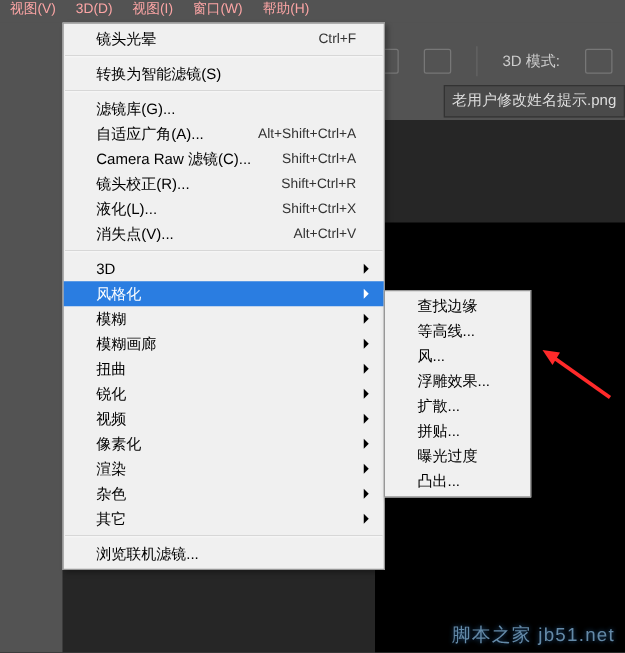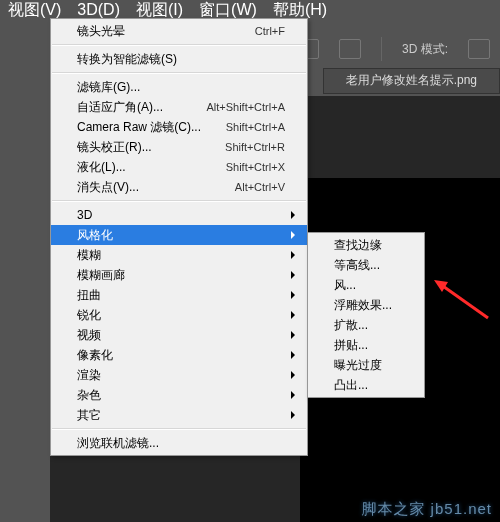--- a/index.html
+++ b/index.html
@@ -1,22 +1,22 @@
 <!DOCTYPE html>
 <html><head>
 <meta charset="utf-8">
 <style>
 body{margin:0;font:12px/1 "Microsoft YaHei",SimSun,sans-serif;background:#535353;width:500px;height:522px;overflow:hidden;position:relative}
 .menubar{display:flex;background:#535353;height:18px;overflow:hidden}
-.menubar div{color:#ffffff;padding:2px 8px;font-size:16px}
+.menubar div{color:#fca5a5;padding:2px 8px;font-size:11px}
 .toolbar{position:absolute;top:32px;right:0;height:34px;display:flex;align-items:center;gap:20px;padding:0 10px;color:#ccc}
 .toolbar .ico{width:20px;height:18px;border:1px solid #777;border-radius:2px}
 .tsep{width:1px;height:24px;background:#666}
 .tabbar{position:absolute;top:68px;right:0;height:26px;display:flex}
-.tab{background:#4a4a4a;border:1px solid #333;padding:5px 22px;color:#ddd;font-size:12px}
+.tab{background:#4a4a4a;border:1px solid #333;padding:5px 6px;color:#ddd;font-size:12px}
 .canvas{position:absolute;top:96px;left:50px;right:0;bottom:0;background:#262626}
 .dark{position:absolute;top:178px;left:300px;right:0;bottom:0;background:#000}
 .menu{position:absolute;background:#f0f0f0;border:1px solid #979797;box-shadow:2px 2px 4px rgba(0,0,0,.3);padding:2px 0}
 .menu.main{top:18px;left:50px;width:256px}
 .menu.sub{top:232px;left:307px;width:116px}
 .item{display:flex;align-items:flex-end;padding:4px 22px 4px 26px;font-size:12px;color:#000;white-space:nowrap;position:relative}
 .item.hl{background:#2a7de1;color:#ffffff}
 .item .lbl{flex:1}
 .item .sc{color:#333;font-size:11px;}
 .item.sub::after{content:"";position:absolute;right:8px;top:50%;margin-top:-4px;border:4px solid transparent;border-left-color:#000}

